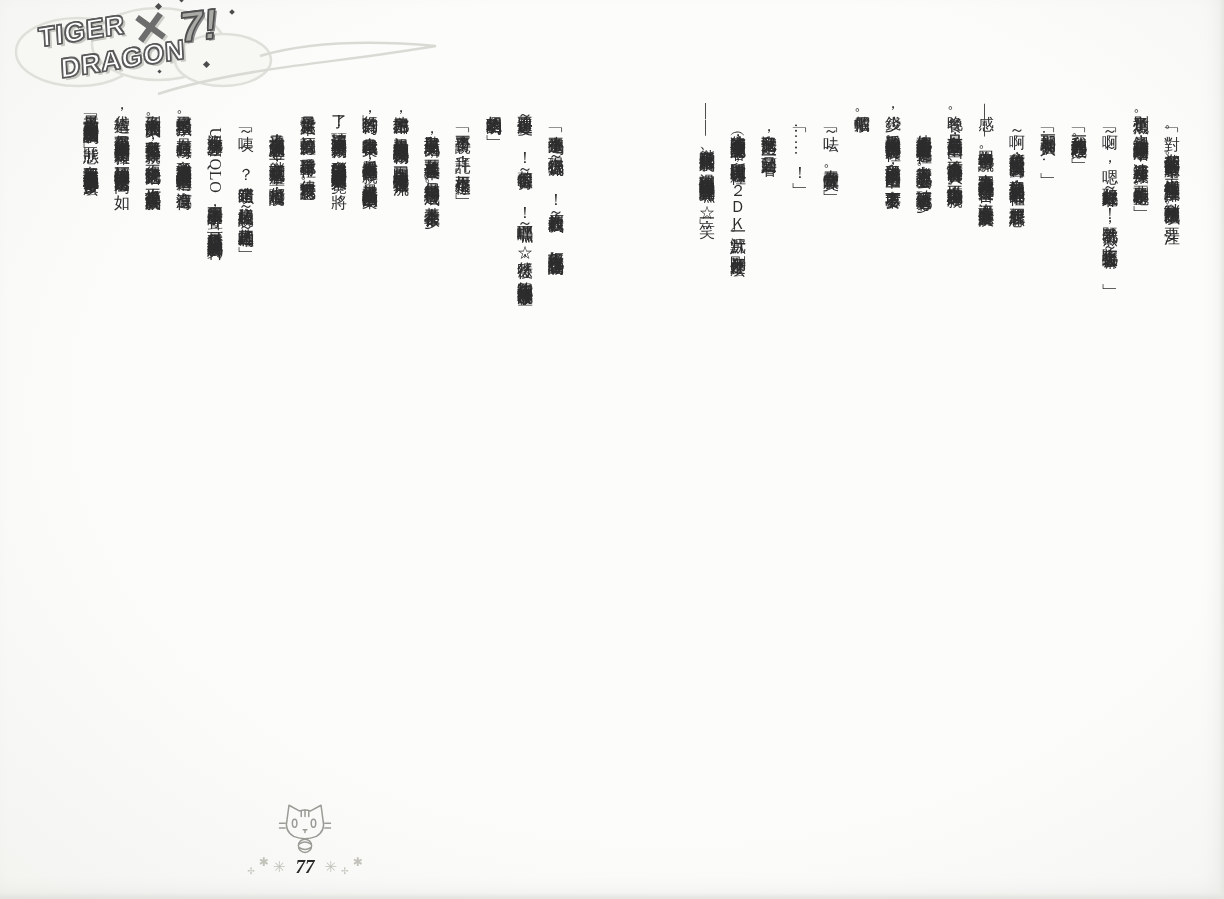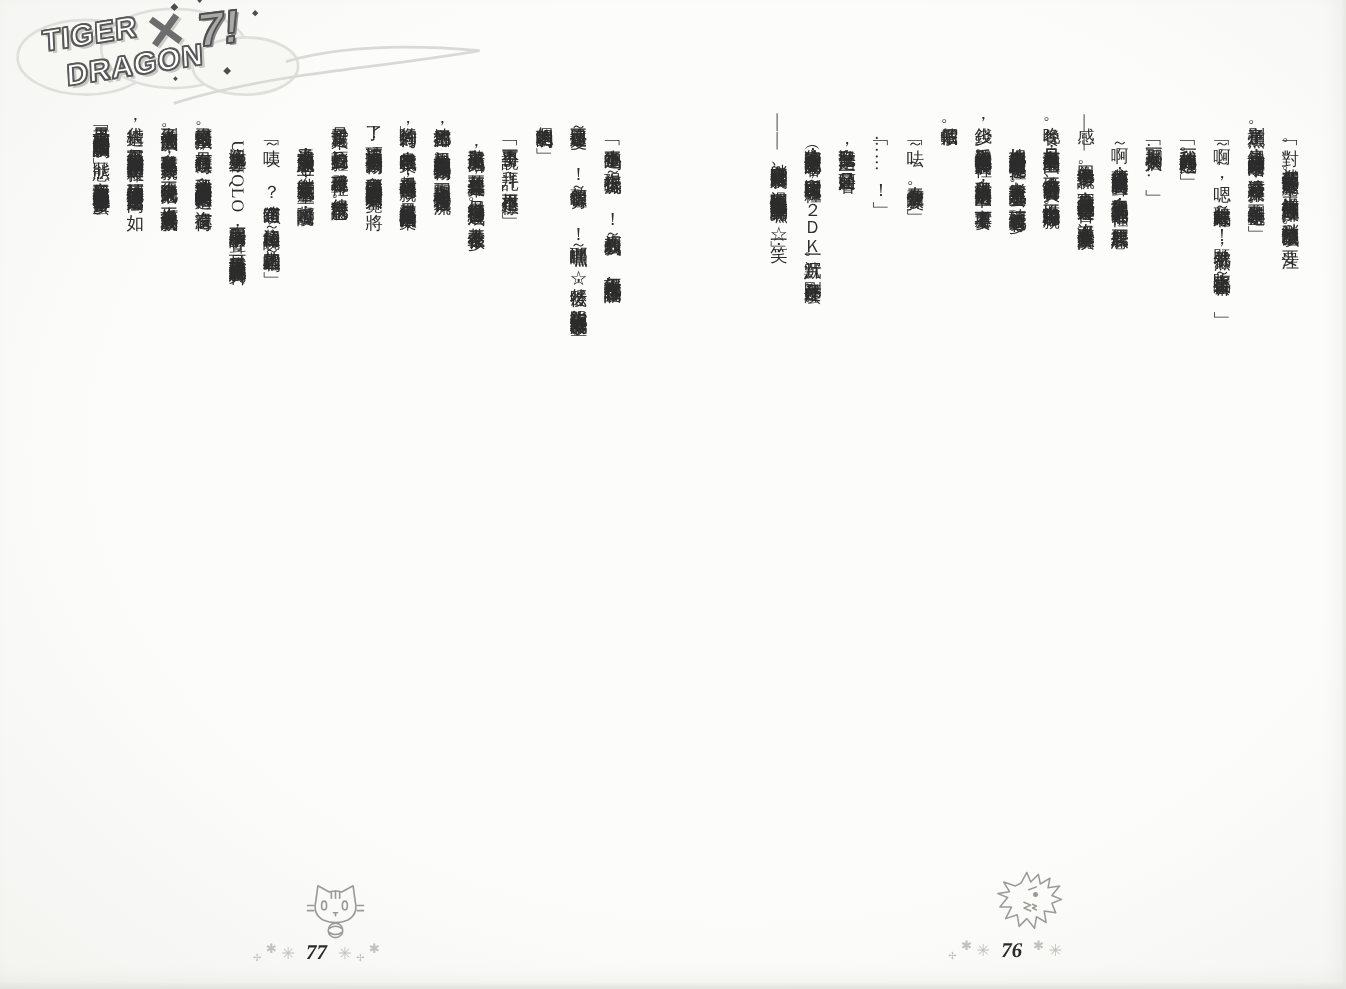--- a/index.html
+++ b/index.html
@@ -60,21 +60,21 @@
     position:absolute; top:103px; height:712px;
     writing-mode:vertical-rl; text-orientation:mixed;
     font-size:16px; letter-spacing:0.8px; color:#2d2d2d;
   }
   .right-cols { left:692px; }
   .left-cols  { left:76px;  }
   .col { line-height:31px; height:100%; }
   .col.indent { padding-top:19px; }
 
   
-  .footer { position:absolute; width:150px; text-align:left; }
+  .footer { position:absolute; width:150px; text-align:center; }
   .footer-left  { left:230px; top:796px; }
   .footer-right { left:862px; top:790px; }
   .mascot { display:block; margin:0 auto; }
   .pagenum-row { margin-top:0; white-space:nowrap; }
   .pagenum {
     font-family:"Liberation Serif","DejaVu Serif",serif;
     font-style:italic; font-weight:700; font-size:19px; color:#2a2a2a;
     margin:0 6px; vertical-align:middle;
   }
   .star { color:#c2c2bb; vertical-align:middle; }
@@ -162,35 +162,16 @@
       <span class="star s-small">✢</span>
       <span class="star s-mid">✱</span>
       <span class="star s-big">✳</span>
       <span class="pagenum">77</span>
       <span class="star s-big">✳</span>
       <span class="star s-small">✢</span>
       <span class="star s-mid">✱</span>
     </div>
   </div>
 
-  <div class="footer footer-right">
-    <svg class="mascot" width="70" height="64" viewBox="0 0 80 72">
-      <g fill="none" stroke="#9b9b96" stroke-width="1.6" stroke-linecap="round" stroke-linejoin="round">
-        <path d="M30,14 L36,3 L40,13 L48,5 L50,15 L60,9 L58,19 L70,17 L62,27 L72,31 L62,35 L66,45 L54,43 L56,55 L46,49 L44,61 L36,51 L28,59 L26,47 L14,51 L20,39 L8,39 L16,29 L6,25 L18,23 L12,13 L24,17 Z"></path>
-        <circle cx="45" cy="26" r="1.8" fill="#9b9b96"></circle>
-        <path d="M38,21 l8,-3"></path>
-        <path d="M33,34 l7,3 l-7,3 l7,3"></path>
-        <path d="M42,36 l4,2 l-4,2 l4,2"></path>
-      </g>
-    </svg>
-    <div class="pagenum-row">
-      <span class="star s-small">✢</span>
-      <span class="star s-mid">✱</span>
-      <span class="star s-big">✳</span>
-      <span class="pagenum">76</span>
-      <span class="star s-mid">✱</span>
-      <span class="star s-big">✳</span>
-    </div>
-  </div>
 
   <div class="scan-edge-bottom"></div>
   <div class="scan-edge-right"></div>
 </div>
 
 </body></html>

